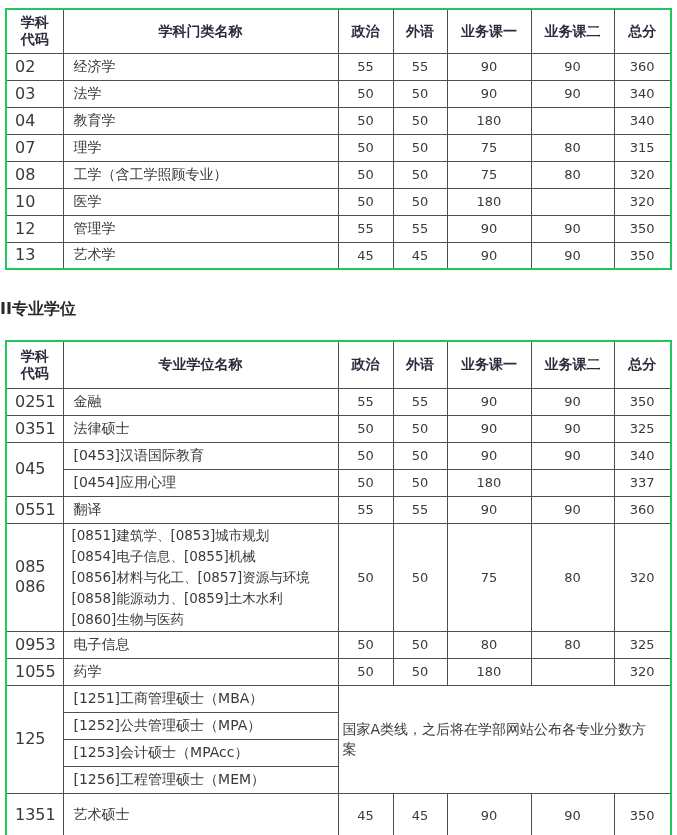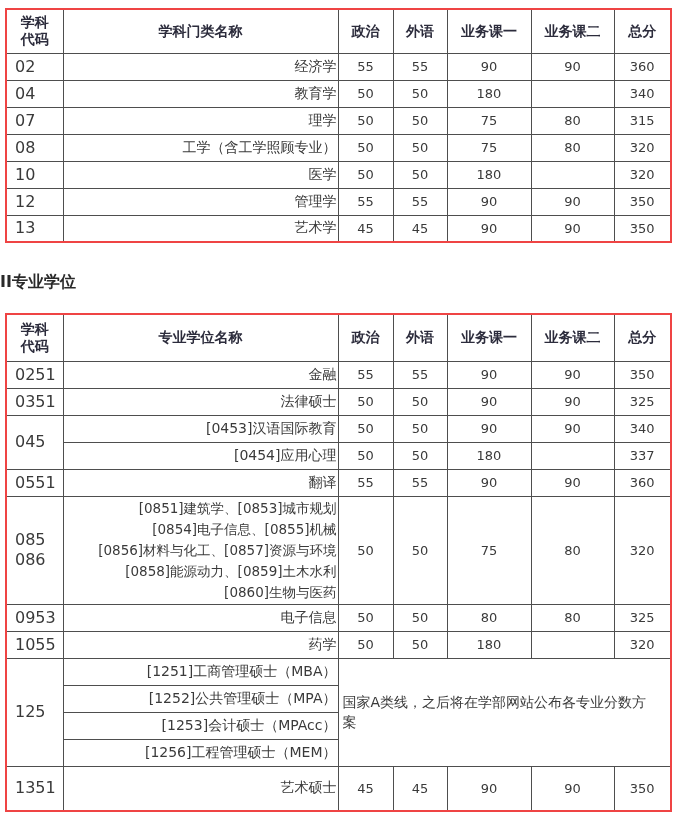--- a/index.html
+++ b/index.html
@@ -5,34 +5,34 @@
   html,body { margin:0; padding:0; }
   body {
     width:677px; height:835px; background:#ffffff;
     font-family:"DejaVu Sans", sans-serif;
     color:#383838;
     padding-top:8px; box-sizing:border-box;
   }
   table {
     border-collapse:collapse; table-layout:fixed;
     margin-left:5px; width:665px;
-    border:2px solid #ef4444;
+    border:2px solid #22c55e;
   }
   th, td {
     border:1px solid #4e4e4e;
     overflow:hidden; vertical-align:middle;
     box-sizing:border-box;
   }
   th {
     font-size:14px; font-weight:bold; color:#2c2c3c;
     text-align:center; line-height:1.2; white-space:pre-line;
   }
   td { font-size:14px; color:#3a3a3a; }
   .c-code  { padding-left:8px; font-size:16px; white-space:pre-line; line-height:1.25; }
-  .c-name  { padding-left:10px; white-space:pre-line;text-align:right; }
+  .c-name  { padding-left:10px; white-space:pre-line; }
   .c-name-multi { font-size:13.5px; line-height:21px; padding-left:8px;margin-top:6px; }
   .c-score { text-align:center; font-size:13px; }
   .c-note  { padding:0 22px 0 4px; font-size:14px; line-height:1.45; text-align:left; }
   .t1 thead tr { height:44px; }
   .t1 tbody tr { height:27px; }
   .t2 thead tr { height:47px; }
   .t2 tbody tr { height:27px; }
   .t2 tbody tr.row-tall { height:87px; }
   .t2 tbody tr.row-last { height:45px; }
   .section-title {
@@ -69,20 +69,29 @@
     <tr>
       <td class="c-code">02</td>
       <td class="c-name">经济学</td>
       <td class="c-score">55</td>
       <td class="c-score">55</td>
       <td class="c-score">90</td>
       <td class="c-score">90</td>
       <td class="c-score">360</td>
     </tr>
     <tr>
+      <td class="c-code">03</td>
+      <td class="c-name">法学</td>
+      <td class="c-score">50</td>
+      <td class="c-score">50</td>
+      <td class="c-score">90</td>
+      <td class="c-score">90</td>
+      <td class="c-score">340</td>
+    </tr>
+    <tr>
       <td class="c-code">04</td>
       <td class="c-name">教育学</td>
       <td class="c-score">50</td>
       <td class="c-score">50</td>
       <td class="c-score">180</td>
       <td class="c-score"></td>
       <td class="c-score">340</td>
     </tr>
     <tr>
       <td class="c-code">07</td>

